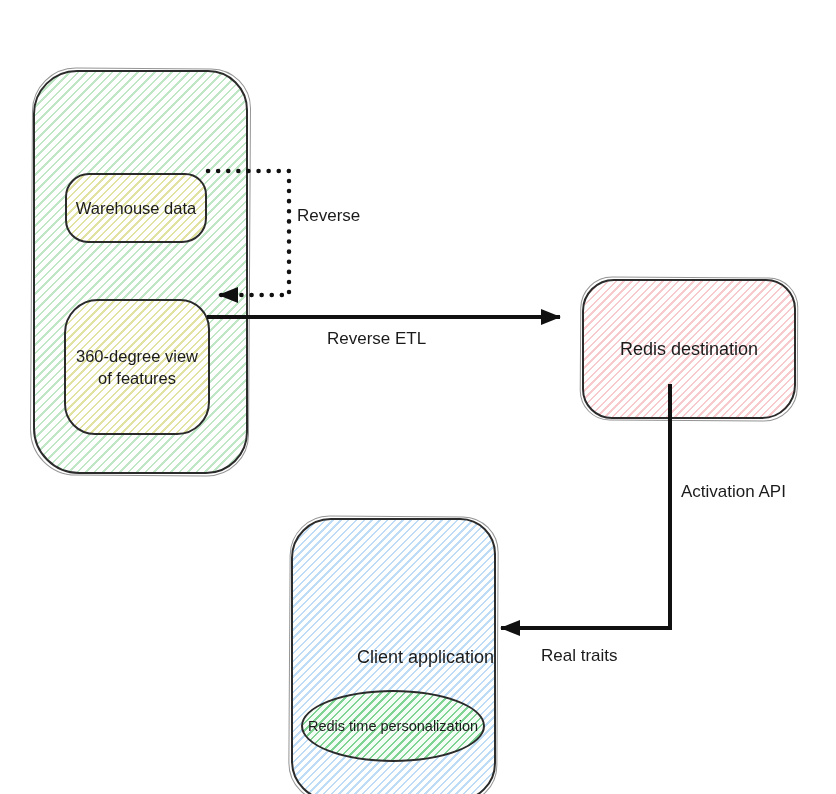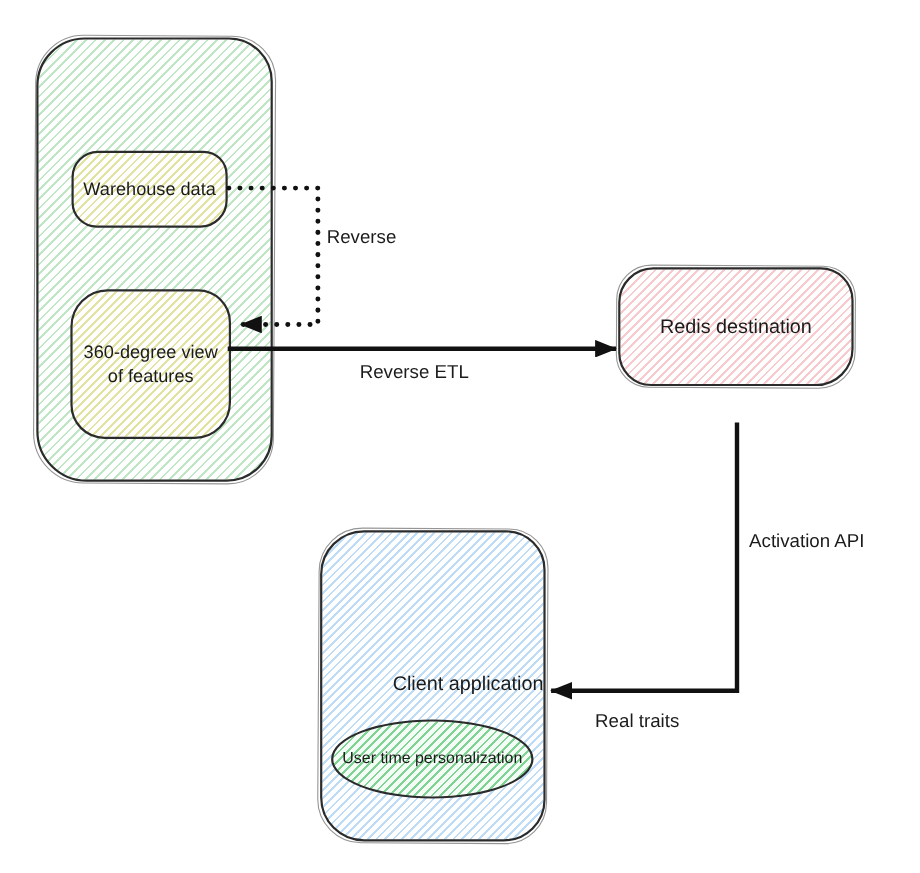--- a/index.html
+++ b/index.html
@@ -22,40 +22,41 @@
     overflow:hidden;
   }
   .node{
     position:absolute;
     box-sizing:border-box;
     border:2.5px solid var(--stroke);
     display:flex;align-items:center;justify-content:center;
     text-align:center;
     background-color:#ffffff;
     z-index:1;
+    margin-top:36px;
   }
   
   .sketch::after{
     content:"";
     position:absolute;inset:-4px;
     border:1.5px solid rgba(43,43,43,.5);
     border-radius:inherit;
     transform:rotate(.35deg);
     pointer-events:none;
   }
   .hatch-green{background-image:repeating-linear-gradient(135deg,var(--group-hatch) 0 1.8px,transparent 1.8px 6px);}
   .hatch-yellow{background-image:repeating-linear-gradient(135deg,var(--yellow-hatch) 0 1.8px,transparent 1.8px 5.5px);}
   .hatch-pink{background-image:repeating-linear-gradient(135deg,var(--pink-hatch) 0 1.8px,transparent 1.8px 5.5px);}
   .hatch-blue{background-image:repeating-linear-gradient(135deg,var(--blue-hatch) 0 1.8px,transparent 1.8px 5.5px);}
   .hatch-dkgreen{background-image:repeating-linear-gradient(135deg,var(--green-hatch) 0 1.8px,transparent 1.8px 5.5px);}
 
   .group-box{left:33px;top:34px;width:215px;height:404px;border-radius:44px 40px 42px 46px;}
   .warehouse-box{left:65px;top:137px;width:142px;height:70px;border-radius:24px 22px 25px 23px;font-size:16.5px;}
   .feature-box{left:64px;top:263px;width:146px;height:136px;border-radius:34px 30px 33px 31px;font-size:16.5px;line-height:1.35;padding:4px 10px;}
-  .redis-box{left:562px;top:243px;width:214px;height:108px;border-radius:32px 30px 34px 30px;font-size:18px;}
+  .redis-box{left:582px;top:243px;width:214px;height:140px;border-radius:32px 30px 34px 30px;font-size:18px;}
   .client-box{left:291px;top:482px;width:205px;height:283px;border-radius:40px 36px 38px 40px;display:block;}
   .client-title{position:absolute;left:0;top:127px;width:100%;text-align:center;font-size:18px;padding-left:32px;}
   .ellipse{
     position:absolute;left:8px;top:170px;width:184px;height:72px;
     border:2px solid var(--stroke);border-radius:50%;
     display:flex;align-items:center;justify-content:center;text-align:center;
     font-size:14.5px;line-height:1.25;box-sizing:border-box;
     background-color:#f4fcf6;
   }
   .arrows{position:absolute;left:0;top:0;z-index:5;pointer-events:none;}
@@ -82,21 +83,21 @@
     <span>360-degree view of features</span>
   </div>
 
   <div class="node redis-box hatch-pink sketch">
     <span>Redis destination</span>
   </div>
 
   <div class="node client-box hatch-blue sketch">
     <div class="client-title">Client application</div>
     <div class="ellipse hatch-dkgreen">
-      <span>User time personalization</span>
+      <span>Redis time personalization</span>
     </div>
   </div>
 
   <svg class="arrows" width="836" height="794" viewBox="0 0 836 794">
     <defs>
       <marker id="arrowhead" viewBox="0 0 20 16" refX="19" refY="8" markerWidth="20" markerHeight="16" orient="auto" markerUnits="userSpaceOnUse">
         <path class="head" d="M0,0 L20,8 L0,16 Z"></path>
       </marker>
     </defs>
     <path class="shaft" d="M 208 171 L 289 171 L 289 295 L 219 295" stroke-width="4.5" stroke-linecap="round" stroke-dasharray="0.1 10" marker-end="url(#arrowhead)"></path>

